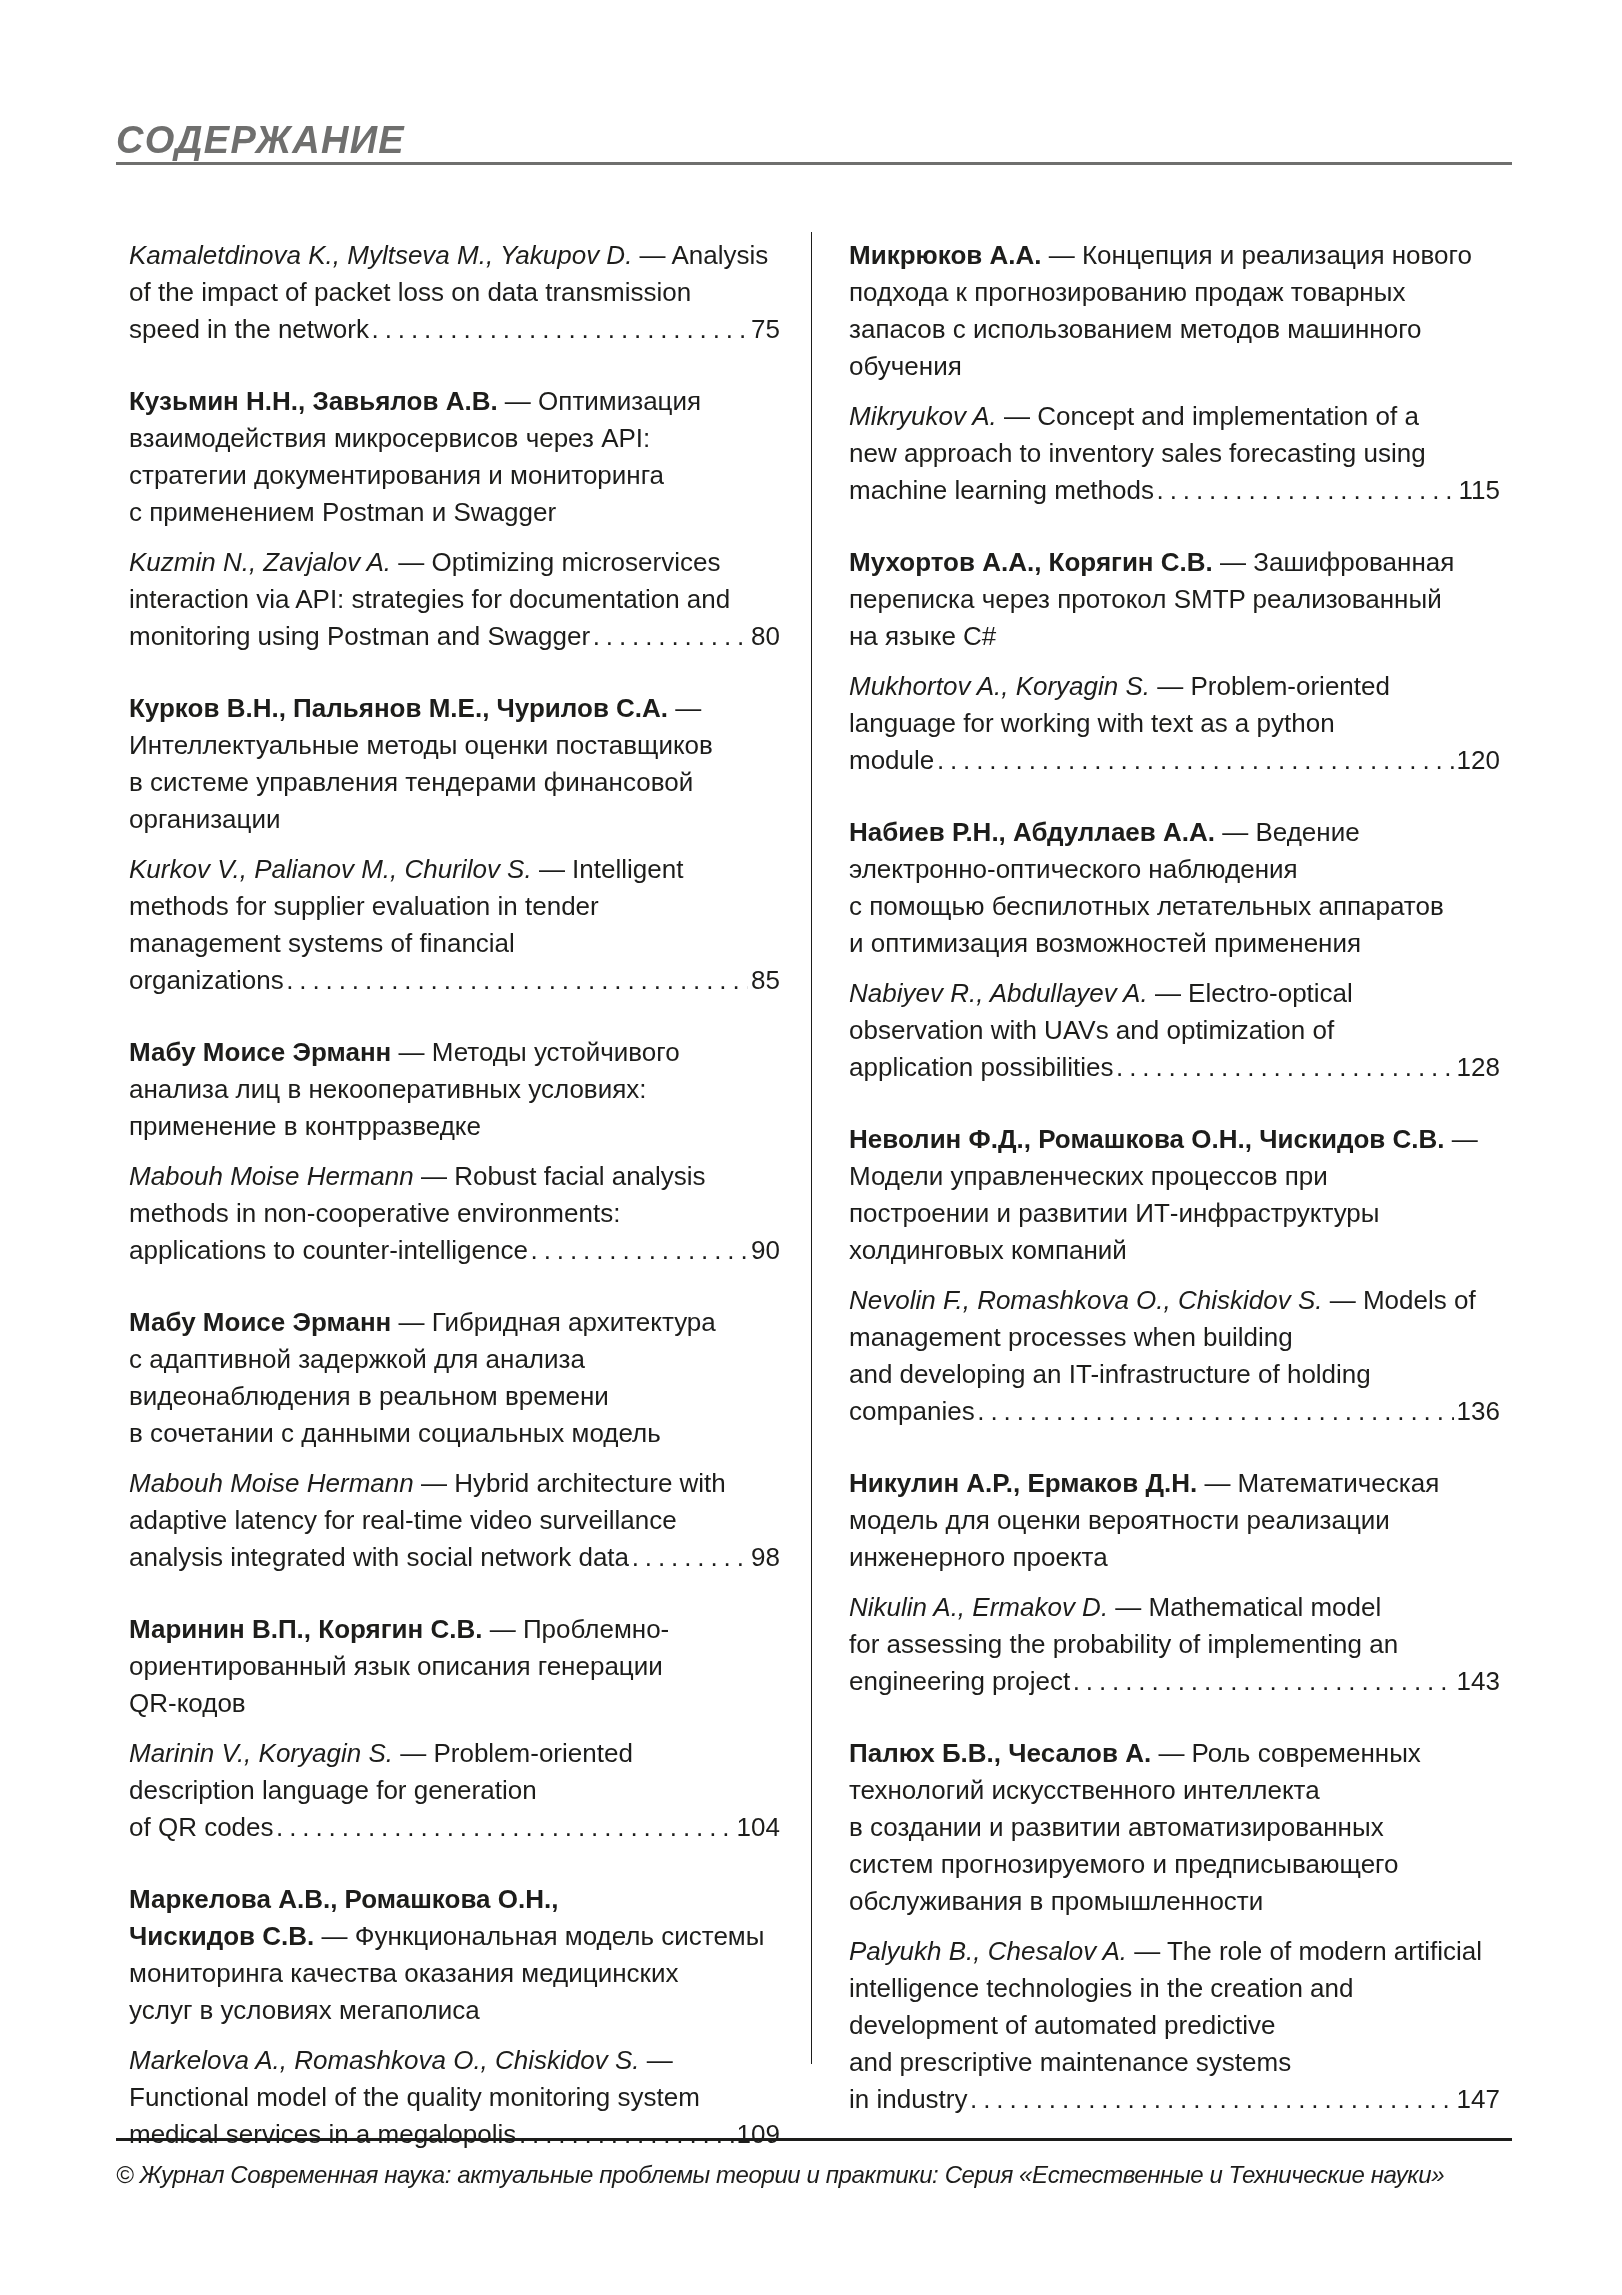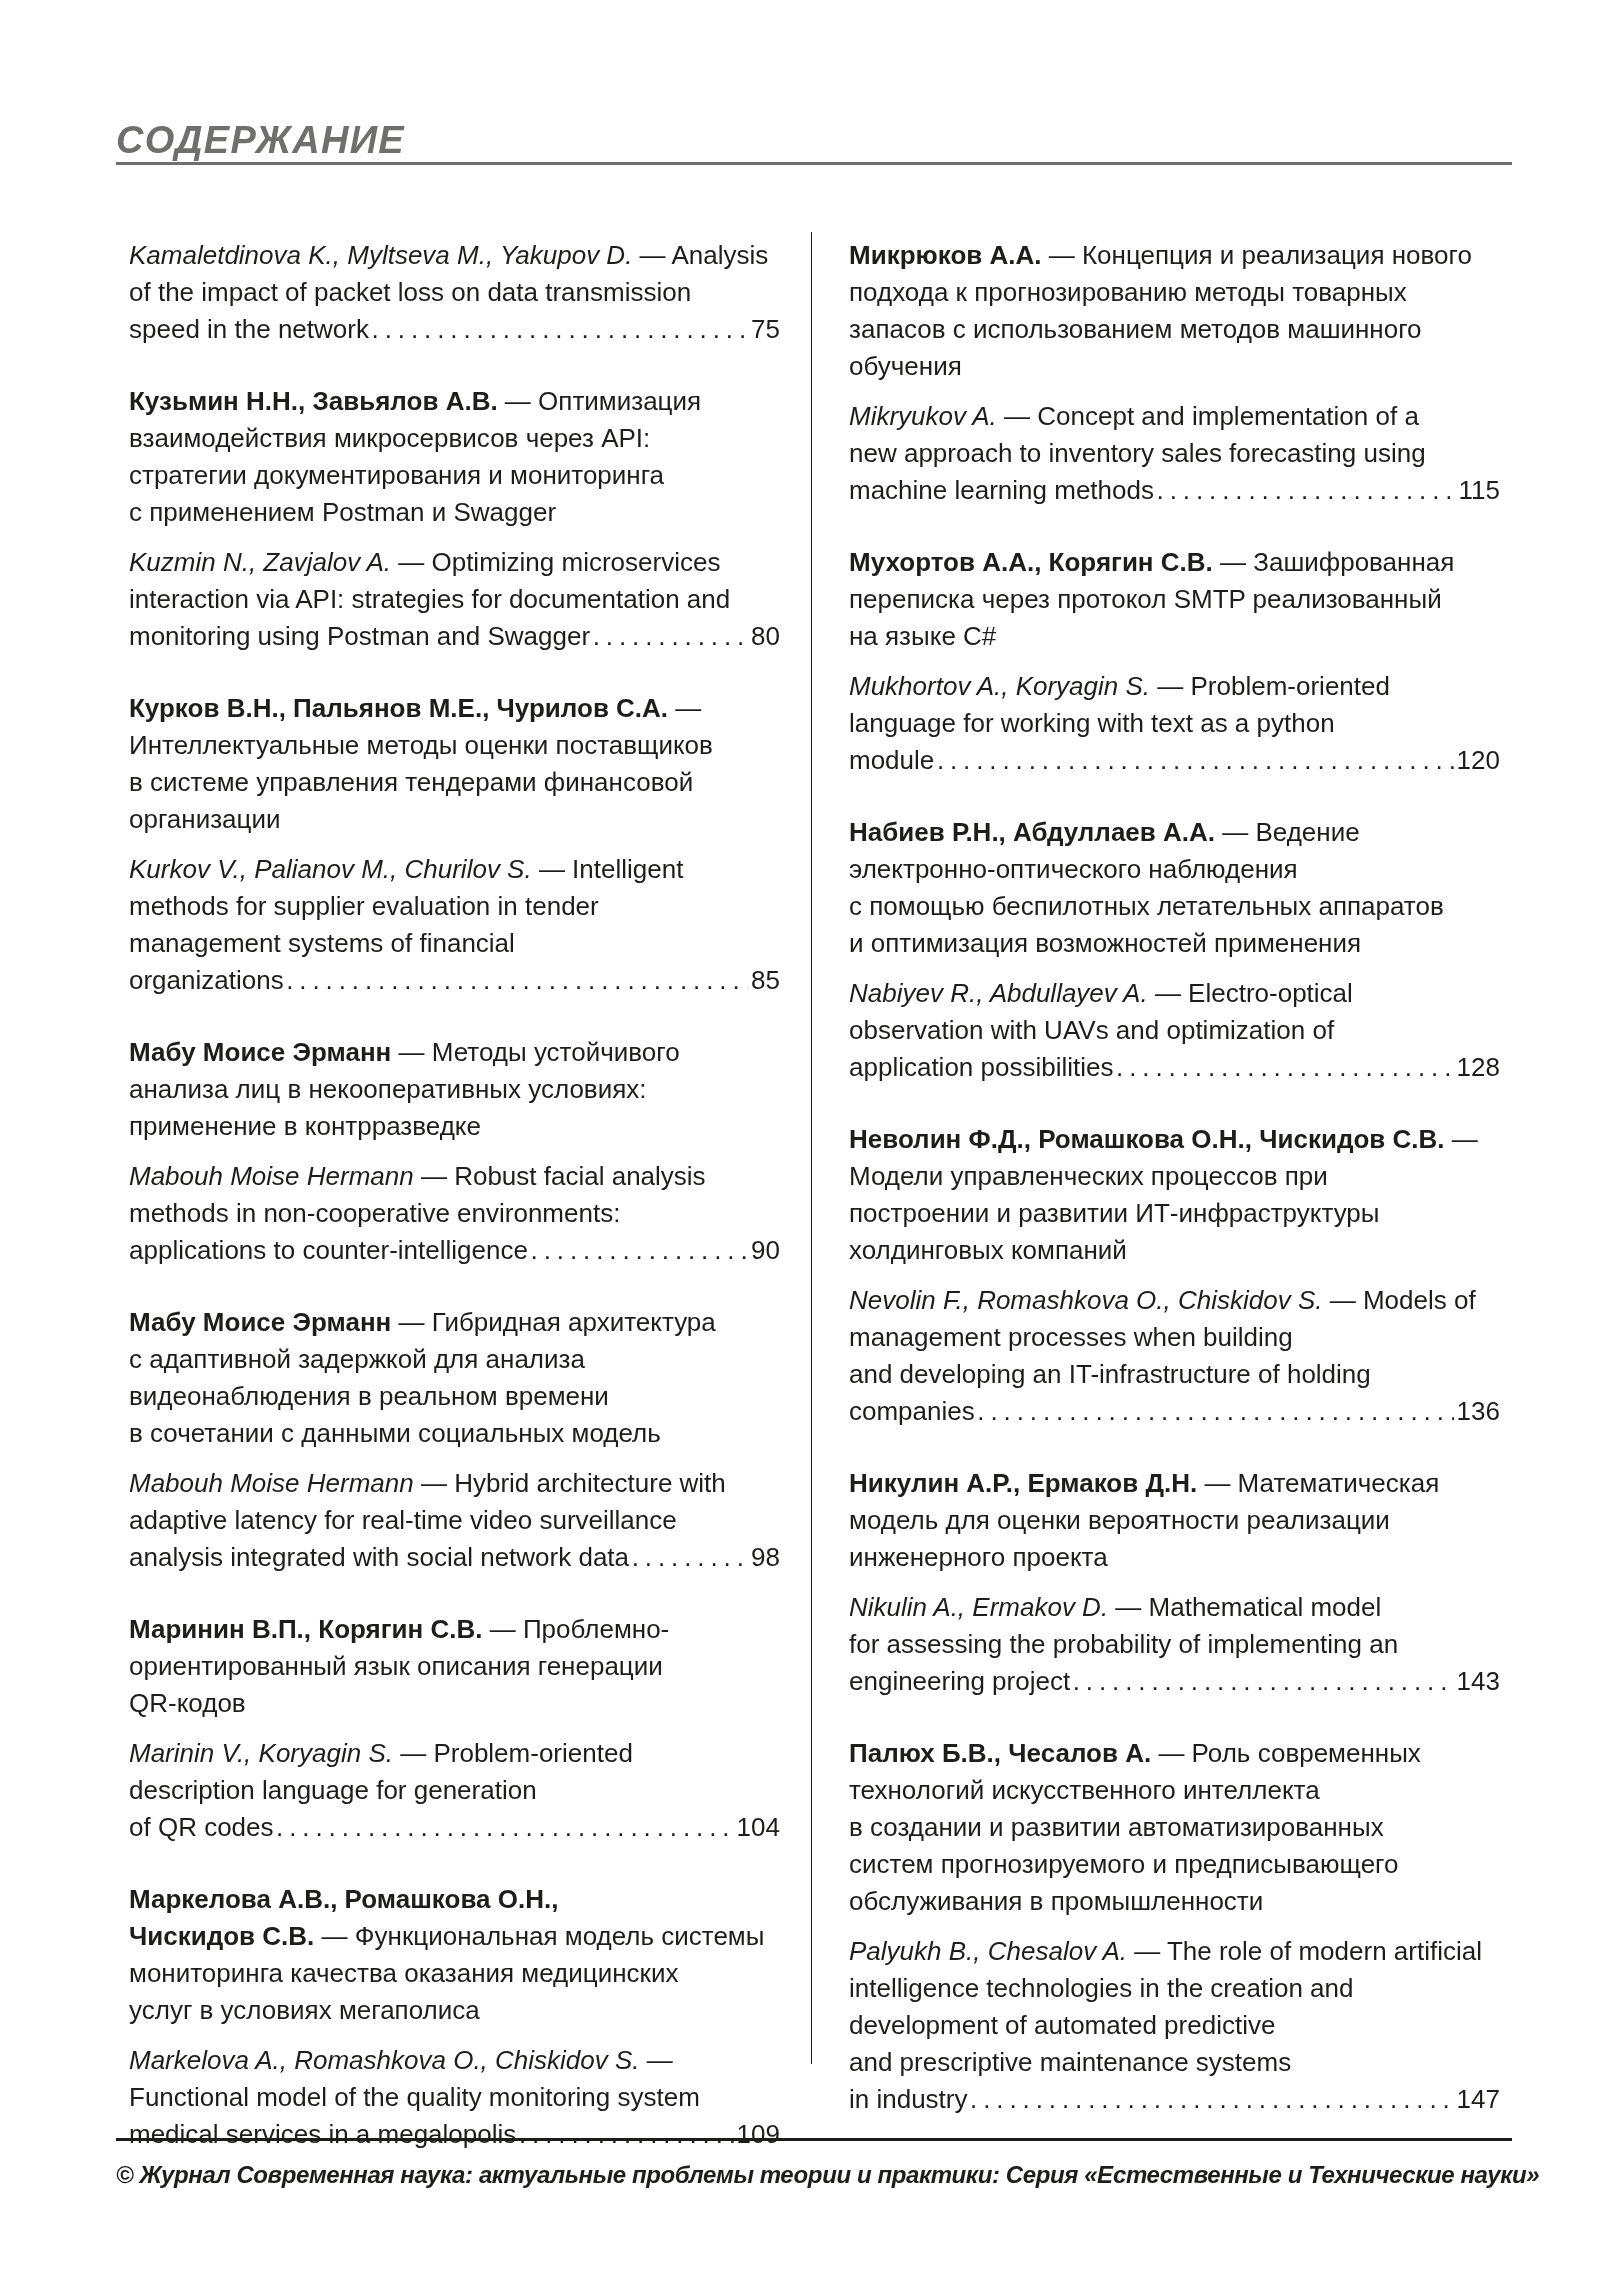--- a/index.html
+++ b/index.html
@@ -42,21 +42,20 @@
   .last-line .page { flex: 0 0 auto; }
   .line { display: block; white-space: nowrap; }
   .footer-rule {
     position: absolute; left: 116px; top: 2138px; width: 1396px; height: 3.3px;
     background: #1d1d1b;
   }
   .footer-text {
     position: absolute; left: 116px; top: 2161px; width: 1396px;
     font-size: 24px; font-style: italic; color: #1d1d1b; white-space: nowrap;
     letter-spacing: -0.4px;
-    font-weight: bold;
   }
 </style>
 </head>
 <body>
 
 <div class="header-title">СОДЕРЖАНИЕ</div>
 <div class="header-rule"></div>
 
 <div class="col col-left">
     <div class="entry">
@@ -170,21 +169,21 @@
           <span class="page">109</span>
         </div>
       </div>
     </div>
   </div>
 <div class="divider"></div>
 <div class="col col-right">
     <div class="entry">
       <div class="ru">
         <span class="line"><span class="ru-authors">Микрюков А.А.</span><span> — Концепция и реализация нового</span></span>
-        <span class="line">подхода к прогнозированию методы товарных</span>
+        <span class="line">подхода к прогнозированию продаж товарных</span>
         <span class="line">запасов с использованием методов машинного</span>
         <span class="line">обучения</span>
       </div>
       <div class="en">
         <span class="line"><span class="en-authors">Mikryukov A.</span><span> — Concept and implementation of a</span></span>
         <span class="line">new approach to inventory sales forecasting using</span>
         <div class="last-line">
           <span class="tail">machine learning methods</span>
           <span class="leader">........................................................................................................................................................................................................</span>
           <span class="page">115</span>

